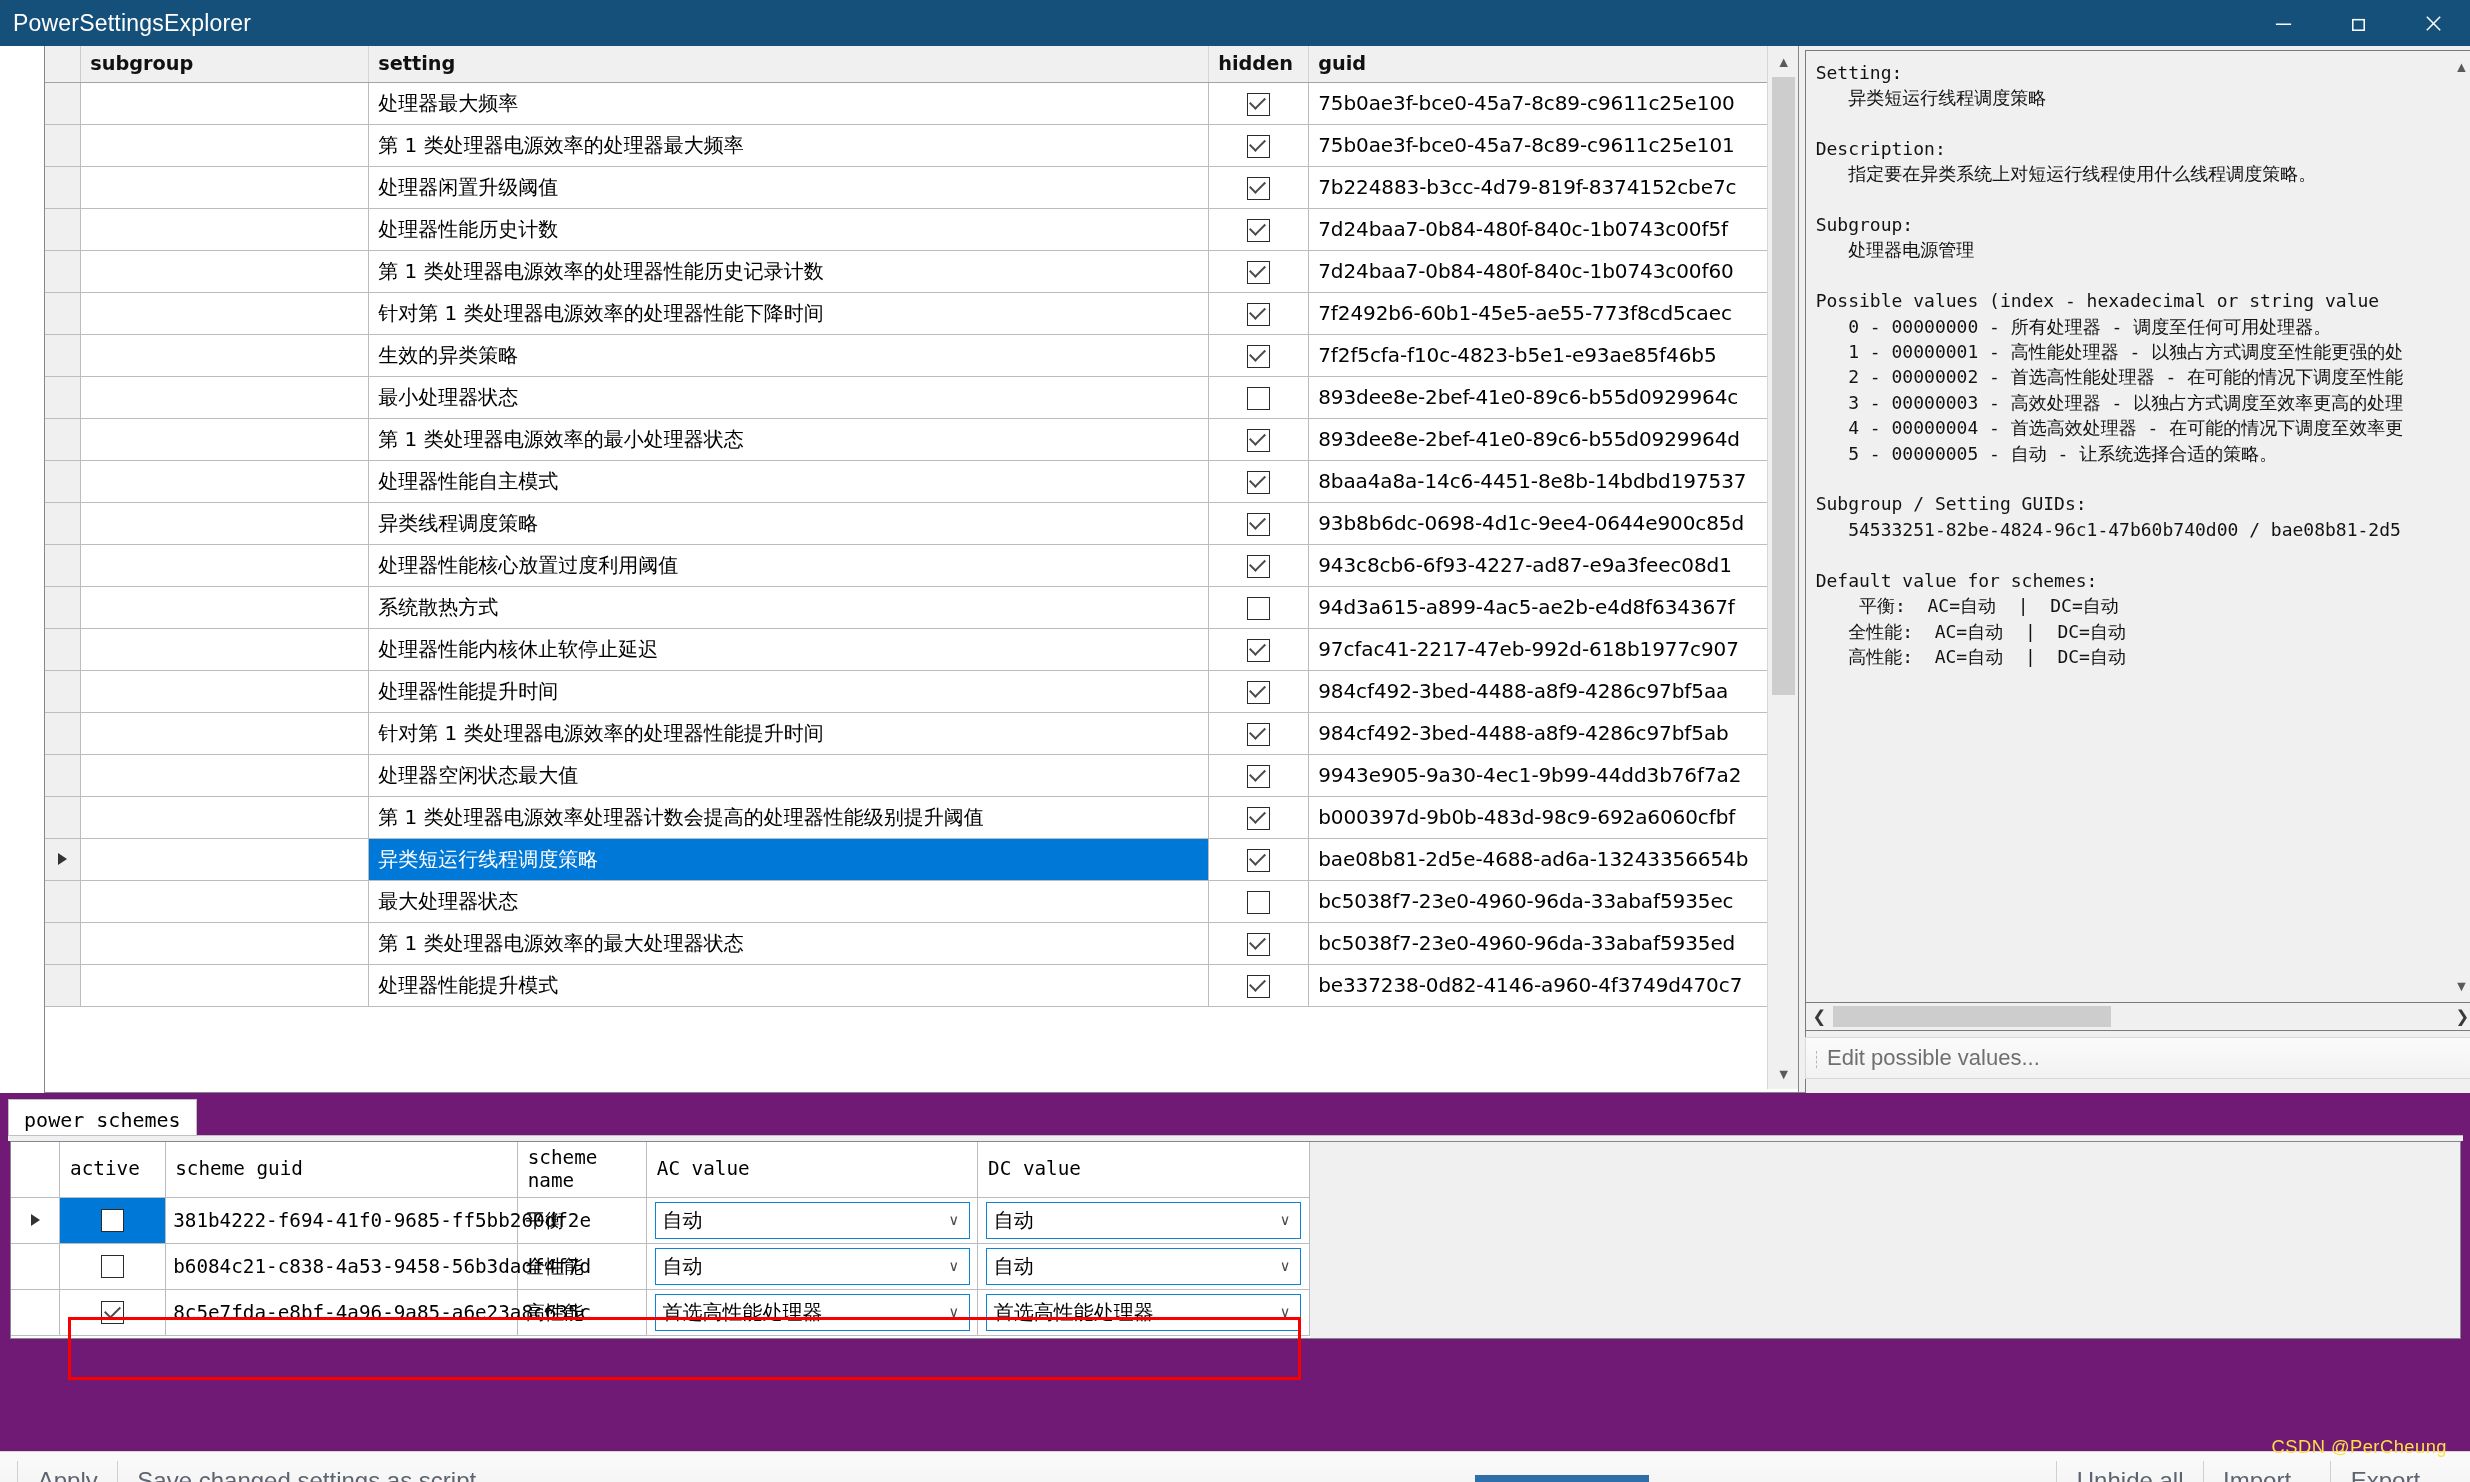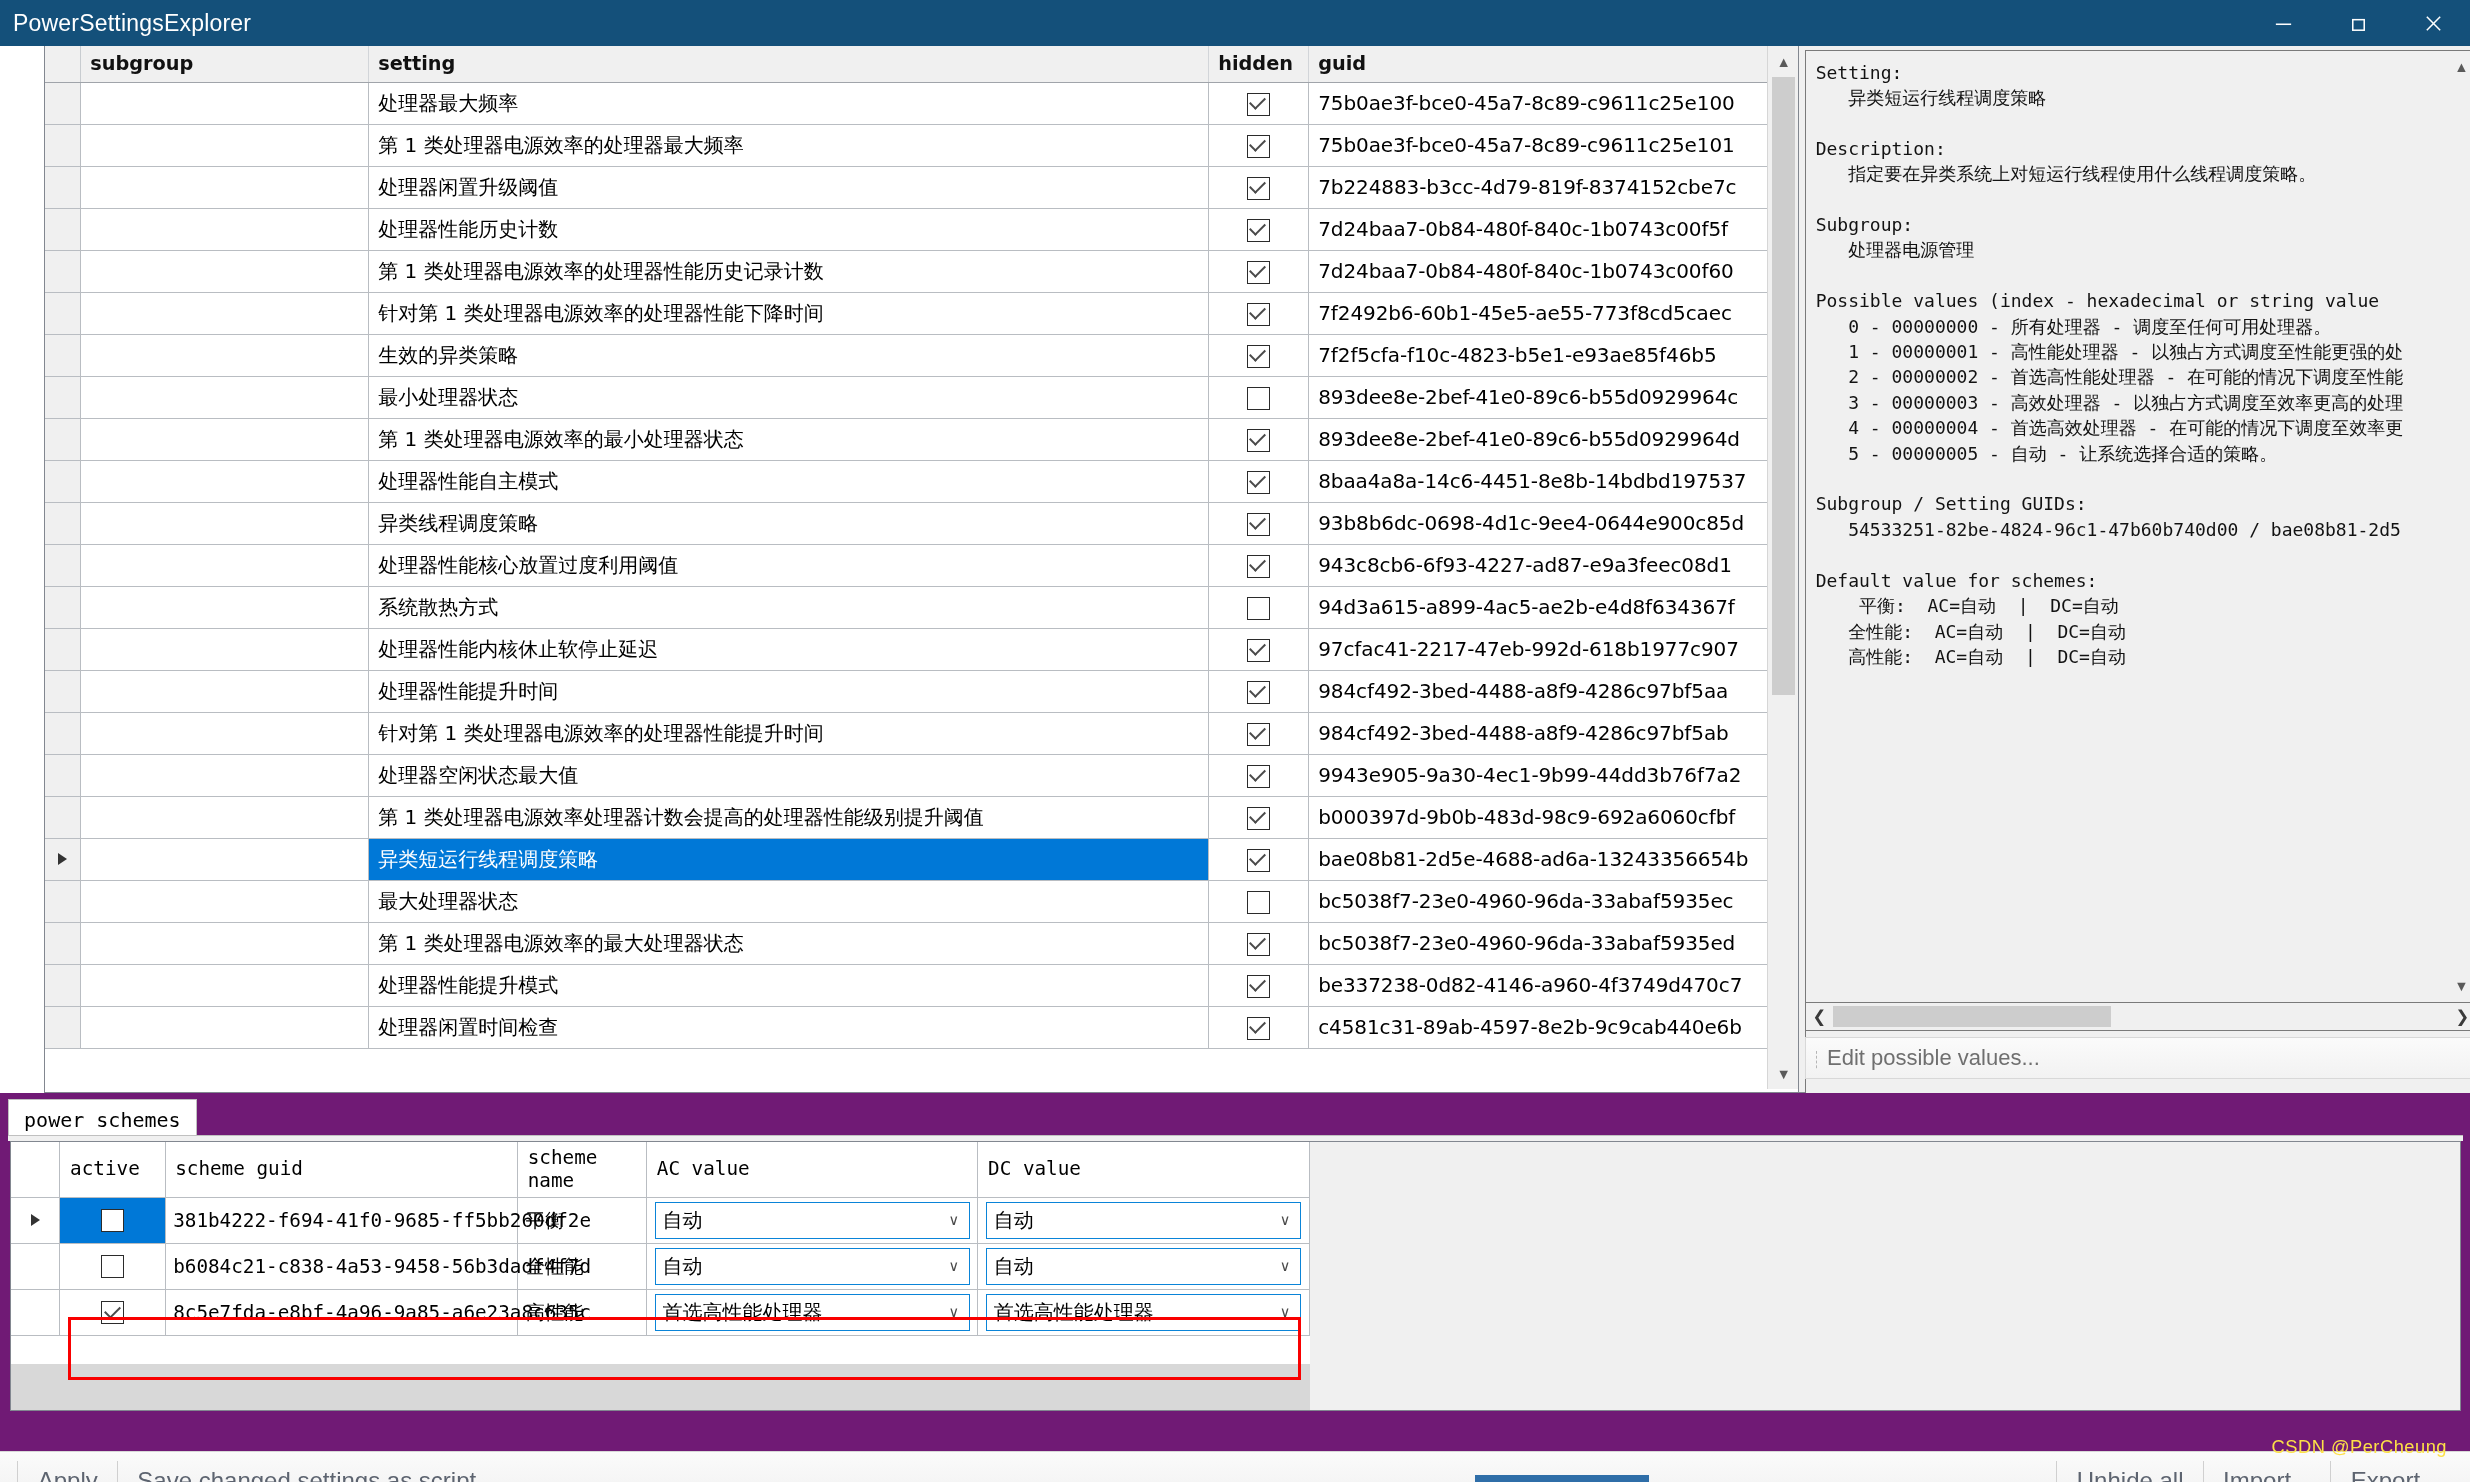--- a/index.html
+++ b/index.html
@@ -151,21 +151,21 @@
   #tabstrip { position:absolute; top:5.8px; left:7.7px; height:41px; display:flex; }
   .tab {
     background:#fff; border:1px solid #c0c0c0; border-bottom:none;
     font-family:"DejaVu Sans Mono", monospace; font-size:20px; color:#000;
     display:flex; align-items:center; padding:0 15.4px; height:41px;
   }
   #tabfill { position:absolute; left:7.7px; top:42px; width:2455px; height:5.8px;
     background:#f0f0f0; border-top:1px solid #c0c0c0; }
 
   #schemes-wrap {
-    position:absolute; left:9.7px; top:48px; width:2451px; height:270px;
+    position:absolute; left:9.7px; top:48px; width:2451px; height:198px;
     background:#fff; border:1.9px solid #828790; overflow:hidden;
   }
   table.sch { border-collapse: collapse; table-layout:fixed; width:1299px; }
   table.sch th {
     background:#fff; border-right:1px solid #b9bdc2; border-bottom:1px solid #b9bdc2;
     font-family:"DejaVu Sans Mono", monospace; font-size:19.3px; font-weight:normal;
     color:#000; text-align:left; padding: 3.9px 5.8px 4.8px 9.7px; height:37px;
   }
   table.sch td {
     border-right:1px solid #b9bdc2; border-bottom:1px solid #b9bdc2;
@@ -402,27 +402,20 @@
               <td class="set-cell">第 1 类处理器电源效率的最大处理器状态</td>
               <td class="hid-cell"><span class="cb on"></span></td>
               <td class="guid-cell">bc5038f7-23e0-4960-96da-33abaf5935ed</td>
             </tr>
             <tr>
               <td class="sel-cell"></td>
               <td class="sub-cell"></td>
               <td class="set-cell">处理器性能提升模式</td>
               <td class="hid-cell"><span class="cb on"></span></td>
               <td class="guid-cell">be337238-0d82-4146-a960-4f3749d470c7</td>
-            </tr>
-            <tr>
-              <td class="sel-cell"></td>
-              <td class="sub-cell"></td>
-              <td class="set-cell">处理器闲置时间检查</td>
-              <td class="hid-cell"><span class="cb on"></span></td>
-              <td class="guid-cell">c4581c31-89ab-4597-8e2b-9c9cab440e6b</td>
             </tr>
           </tbody>
       </table>
 
       <div id="grid-vscroll">
         <div class="sb-arrow">▲</div>
         <div id="grid-vthumb"></div>
         <div class="sb-arrow" style="position:absolute;bottom:0;">▼</div>
       </div>
     </div>

